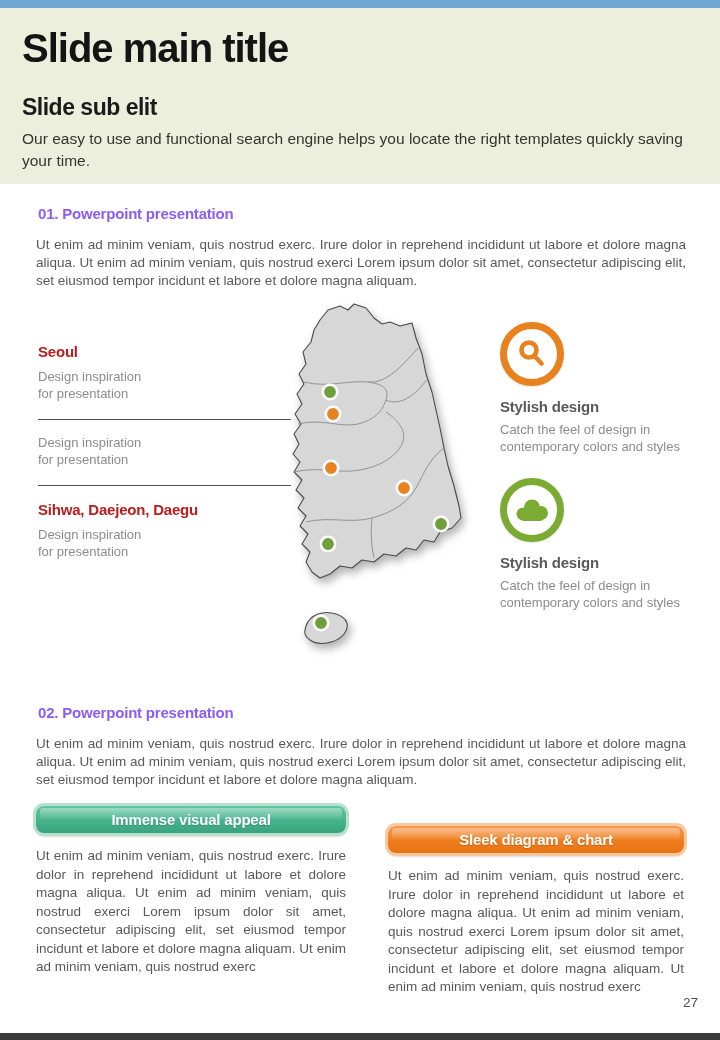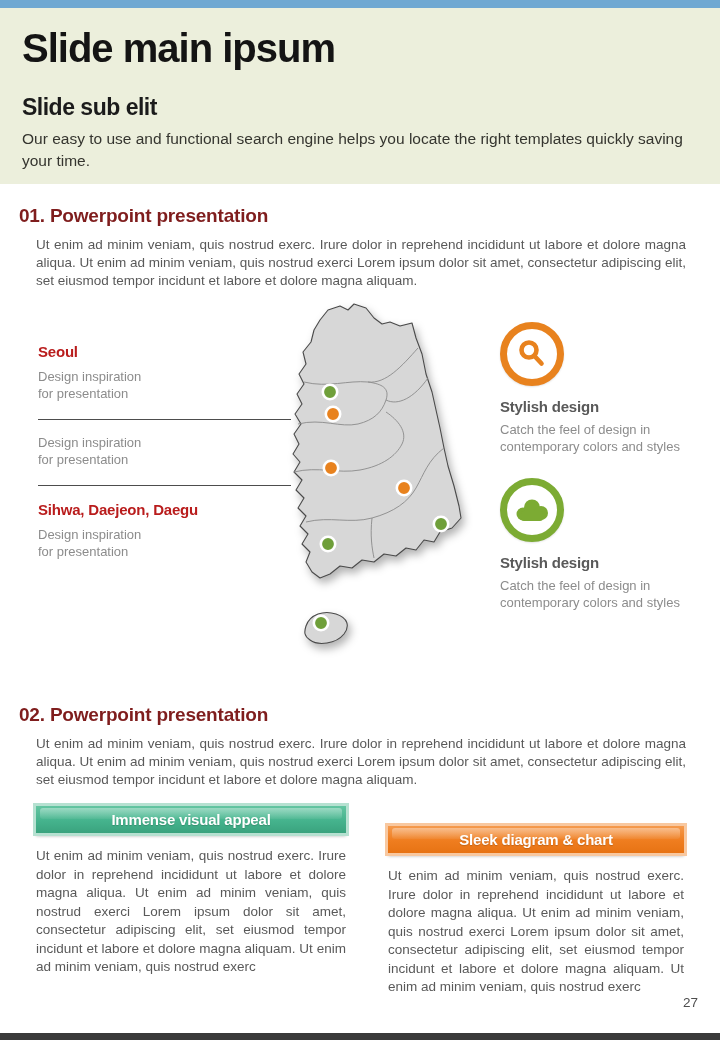--- a/index.html
+++ b/index.html
@@ -7,21 +7,21 @@
   body { font-family:"Liberation Sans","DejaVu Sans",sans-serif; background:#fff; position:relative; overflow:hidden; }
 
   .top-bar { position:absolute; left:0; top:0; width:720px; height:8px; background:#6fa8d2; }
   .footer-bar { position:absolute; left:0; bottom:0; width:720px; height:7px; background:#3a3a3a; }
 
   .header-band { position:absolute; left:0; top:8px; width:720px; height:176px; background:#ecefdc; }
   .main-title { position:absolute; left:22px; top:18px; font-size:40px; font-weight:bold; color:#141414; letter-spacing:-1px; }
   .sub-title  { position:absolute; left:22px; top:86px; font-size:23px; font-weight:bold; color:#1b1b1b; letter-spacing:-0.5px; }
   .header-desc{ position:absolute; left:22px; top:120px; width:664px; font-size:15.5px; line-height:22px; color:#35352f; }
 
-  .sec-heading { position:absolute; left:19px; font-size:19px; font-weight:bold; color:#7f1d1d; letter-spacing:-0.2px; }
+  .sec-heading { position:absolute; left:38px; font-size:15px; font-weight:bold; color:#8b5cf6; letter-spacing:-0.2px; }
   .sec-body    { position:absolute; left:36px; width:650px; font-size:13.5px; line-height:18px; color:#595959; text-align:justify; }
 
   .s1-heading { top:205px; }
   .s1-body    { top:236px; }
   .s2-heading { top:704px; }
   .s2-body    { top:735px; }
 
   
   .loc-col { position:absolute; left:38px; top:343px; width:253px; }
   .loc-title { font-size:15px; font-weight:bold; color:#b91c1c; margin-bottom:9px; letter-spacing:-0.2px; }
@@ -40,40 +40,40 @@
   .feat-col { position:absolute; left:500px; top:322px; width:186px; }
   .feat-item + .feat-item { margin-top:23px; }
   .feat-ring { width:64px; height:64px; border-radius:50%; display:flex; align-items:center; justify-content:center; background:#fff; }
   .ring-orange { border:7px solid #e8821e; box-shadow:inset 0 -2px 2px rgba(255,255,255,0.25), 0 1px 2px rgba(0,0,0,0.12); }
   .ring-green  { border:7px solid #7cab33; box-shadow:inset 0 -2px 2px rgba(255,255,255,0.25), 0 1px 2px rgba(0,0,0,0.12); }
   .feat-title { margin-top:12px; font-size:15px; font-weight:bold; color:#595959; letter-spacing:-0.2px; }
   .feat-desc  { margin-top:7px; width:180px; font-size:13px; line-height:16.5px; color:#8c8c8c; }
 
   
   .cols { position:absolute; left:36px; top:806px; width:648px; display:grid; grid-template-columns:310px 296px; column-gap:42px; }
-  .banner { height:27px; border-radius:0; position:relative; display:flex; align-items:center; justify-content:center;
+  .banner { height:27px; border-radius:8px; position:relative; display:flex; align-items:center; justify-content:center;
             color:#fff; font-weight:bold; font-size:15px; letter-spacing:-0.2px; text-shadow:0 1px 1px rgba(0,0,0,0.18); }
   .banner::after { content:''; position:absolute; left:4px; right:4px; top:2px; height:11px; border-radius:3px;
             background:linear-gradient(180deg, rgba(255,255,255,0.38), rgba(255,255,255,0.05)); }
   .banner span { position:relative; z-index:1; }
   .banner-teal   { background:linear-gradient(180deg,#63c5a1 0%, #45b38d 55%, #3aa37e 100%);
                    box-shadow:0 0 0 3px #b6e1d1, 0 3px 3px rgba(0,0,0,0.28); }
   .banner-orange { background:linear-gradient(180deg,#f59a4d 0%, #ef7d1f 55%, #e77314 100%);
                    box-shadow:0 0 0 3px #f8c8a0, 0 3px 3px rgba(0,0,0,0.28);margin-top:20px; }
   .col-body { margin-top:14px; font-size:13.5px; line-height:18.5px; color:#595959; text-align:justify; }
 
   .page-number { position:absolute; right:22px; top:995px; font-size:13.5px; color:#4d4d4d; }
 </style>
 </head>
 <body>
 
 <div class="top-bar"></div>
 
 <div class="header-band">
-  <h1 class="main-title">Slide main ipsum</h1>
+  <h1 class="main-title">Slide main title</h1>
   <h2 class="sub-title">Slide sub elit</h2>
   <p class="header-desc">Our easy to use and functional search engine helps you locate the right templates quickly saving your time.</p>
 </div>
 
 <h3 class="sec-heading s1-heading">01. Powerpoint presentation</h3>
 <p class="sec-body s1-body">Ut enim ad minim veniam, quis nostrud exerc. Irure dolor in reprehend incididunt ut labore et dolore magna aliqua. Ut enim ad minim veniam, quis nostrud exerci  Lorem ipsum dolor sit amet, consectetur adipiscing elit, set eiusmod tempor incidunt et labore et dolore magna aliquam.</p>
 
 <div class="loc-col">
   <div class="loc-item">
     <div class="loc-title">Seoul</div>

